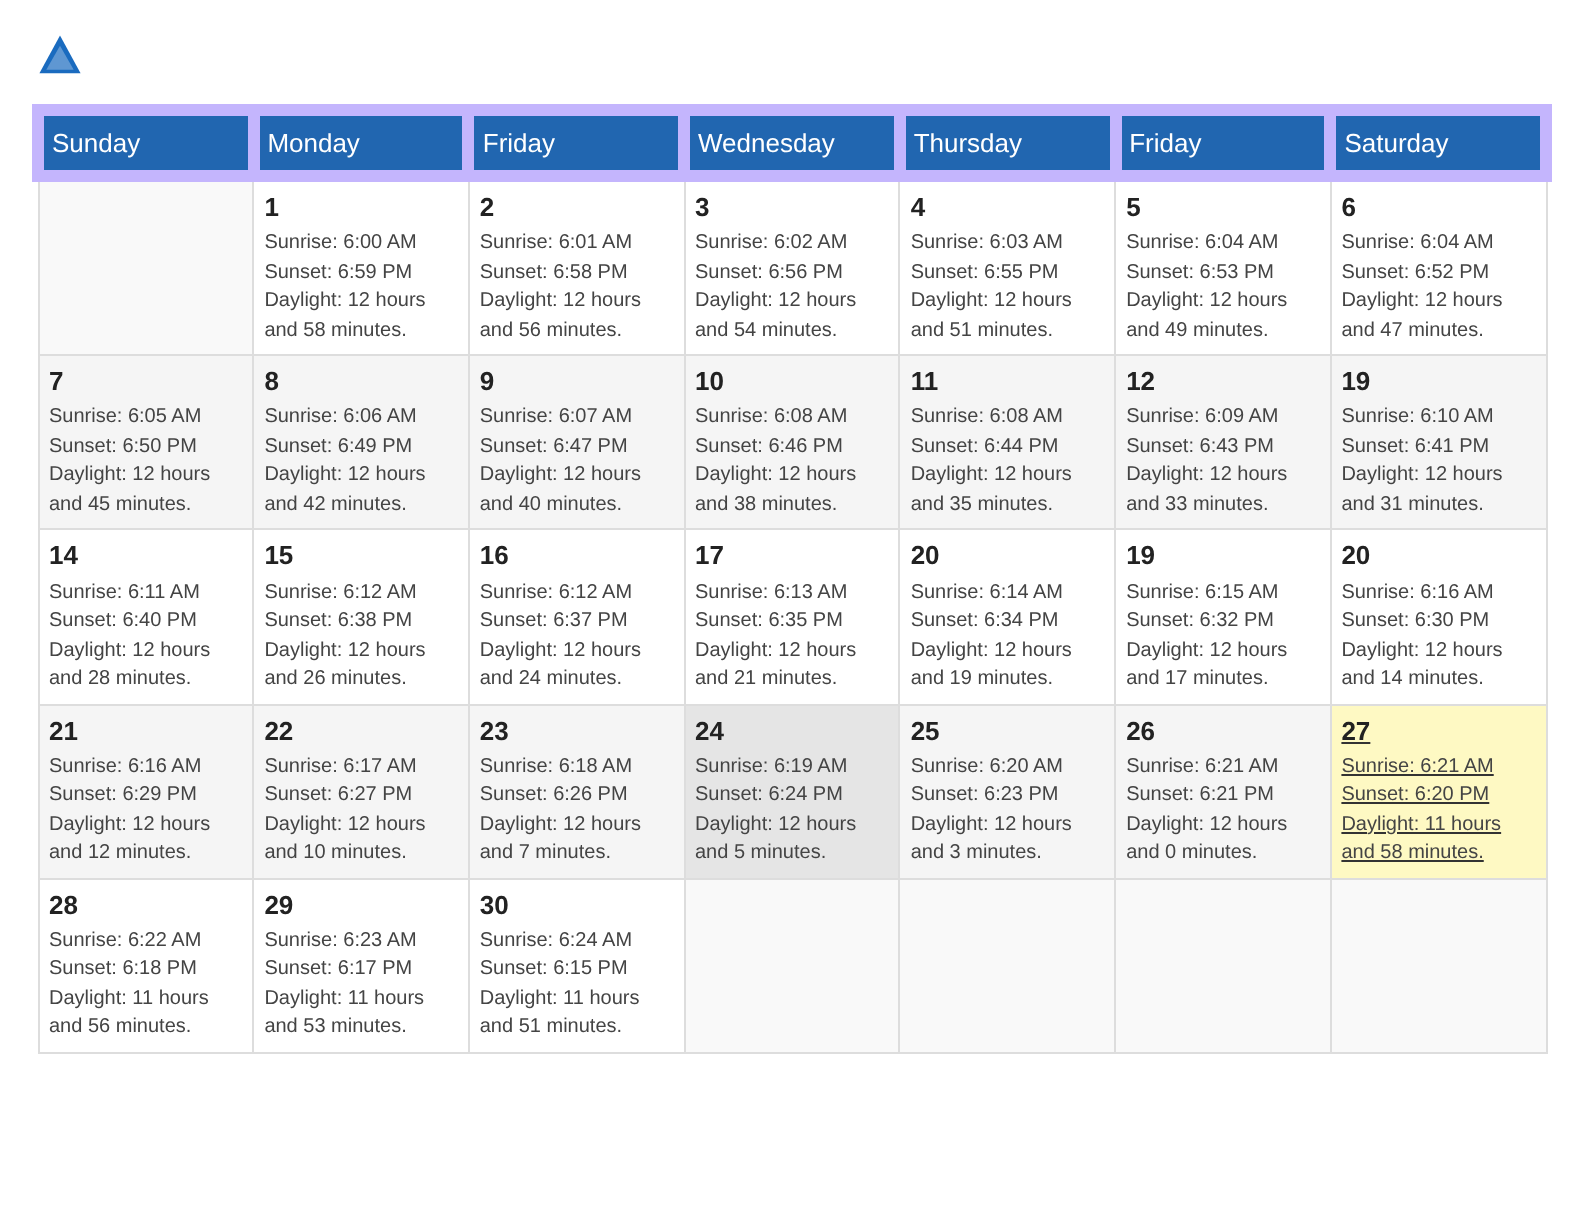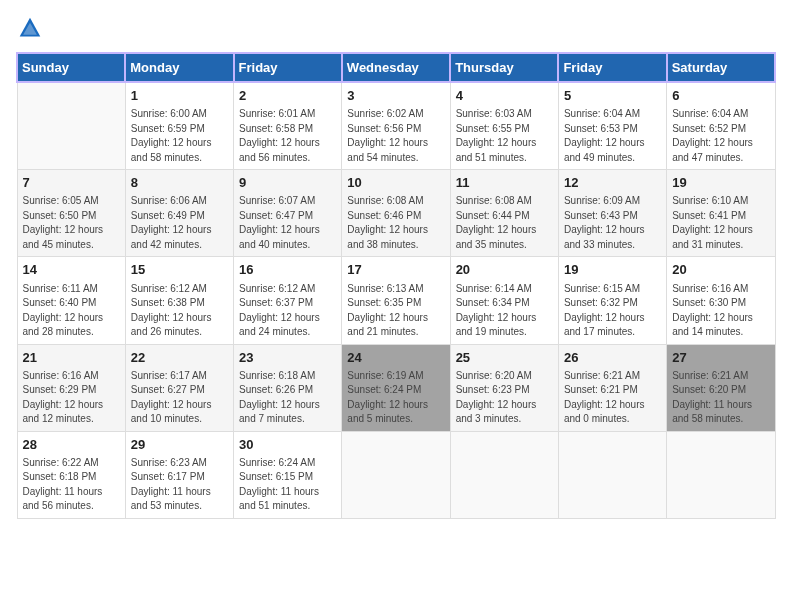--- a/index.html
+++ b/index.html
@@ -42,24 +42,24 @@
     }
     .calendar {
       width: 100%;
       border-collapse: collapse;
       border: 1px solid #ccc;
     }
     .calendar th {
       background-color: #2166b0;
       color: #fff;
       font-size: 13px;
-      font-weight: bold;
+      font-weight: normal;
       padding: 6px 4px;
       text-align: left;
-      border: 2px solid #c4b5fd;
+      border: 6px solid #c4b5fd;
     }
     .calendar td {
       vertical-align: top;
       padding: 4px 5px;
       border: 1px solid #ddd;
       width: 108px;
       min-height: 80px;
       background: #fff;
       font-size: 10.5px;
       color: #333;
@@ -222,33 +222,33 @@
           <div class="day-info">Sunrise: 6:16 AM<br>Sunset: 6:29 PM<br>Daylight: 12 hours<br>and 12 minutes.</div>
         </td>
         <td style="background: rgb(245, 245, 245); margin-left: 30px;">
           <span class="day-number">22</span>
           <div class="day-info">Sunrise: 6:17 AM<br>Sunset: 6:27 PM<br>Daylight: 12 hours<br>and 10 minutes.</div>
         </td>
         <td style="background: rgb(245, 245, 245);">
           <span class="day-number">23</span>
           <div class="day-info">Sunrise: 6:18 AM<br>Sunset: 6:26 PM<br>Daylight: 12 hours<br>and 7 minutes.</div>
         </td>
-        <td style="background: #a3a3a3; margin-top: 21px;">
+        <td style="background: #e5e5e5; margin-top: 21px;">
           <span class="day-number">24</span>
           <div class="day-info">Sunrise: 6:19 AM<br>Sunset: 6:24 PM<br>Daylight: 12 hours<br>and 5 minutes.</div>
         </td>
         <td style="background: rgb(245, 245, 245);">
           <span class="day-number">25</span>
           <div class="day-info">Sunrise: 6:20 AM<br>Sunset: 6:23 PM<br>Daylight: 12 hours<br>and 3 minutes.</div>
         </td>
         <td style="background: rgb(245, 245, 245);">
           <span class="day-number">26</span>
           <div class="day-info">Sunrise: 6:21 AM<br>Sunset: 6:21 PM<br>Daylight: 12 hours<br>and 0 minutes.</div>
         </td>
-        <td style="background: #a3a3a3;">
+        <td style="background: #fef9c3; text-decoration: underline;">
           <span class="day-number">27</span>
           <div class="day-info">Sunrise: 6:21 AM<br>Sunset: 6:20 PM<br>Daylight: 11 hours<br>and 58 minutes.</div>
         </td>
       </tr>
       <tr>
         <td>
           <span class="day-number">28</span>
           <div class="day-info">Sunrise: 6:22 AM<br>Sunset: 6:18 PM<br>Daylight: 11 hours<br>and 56 minutes.</div>
         </td>
         <td>

